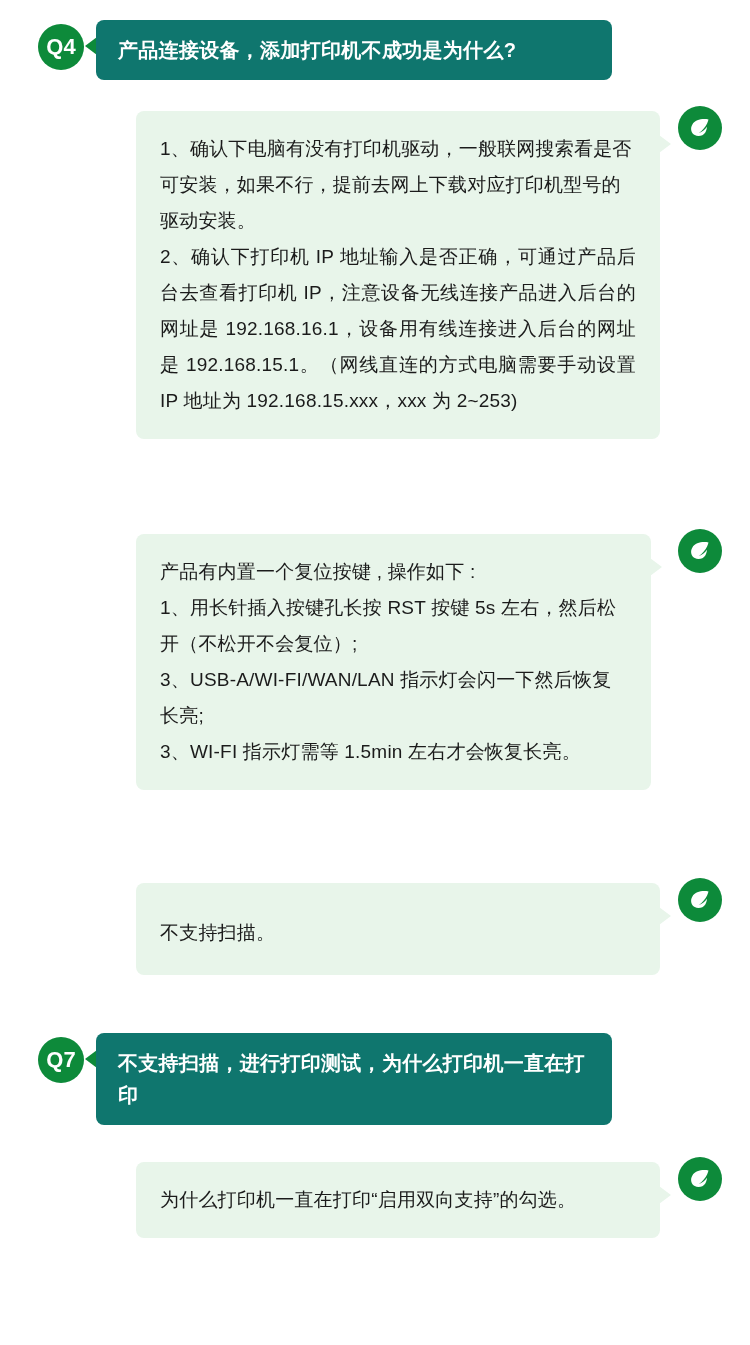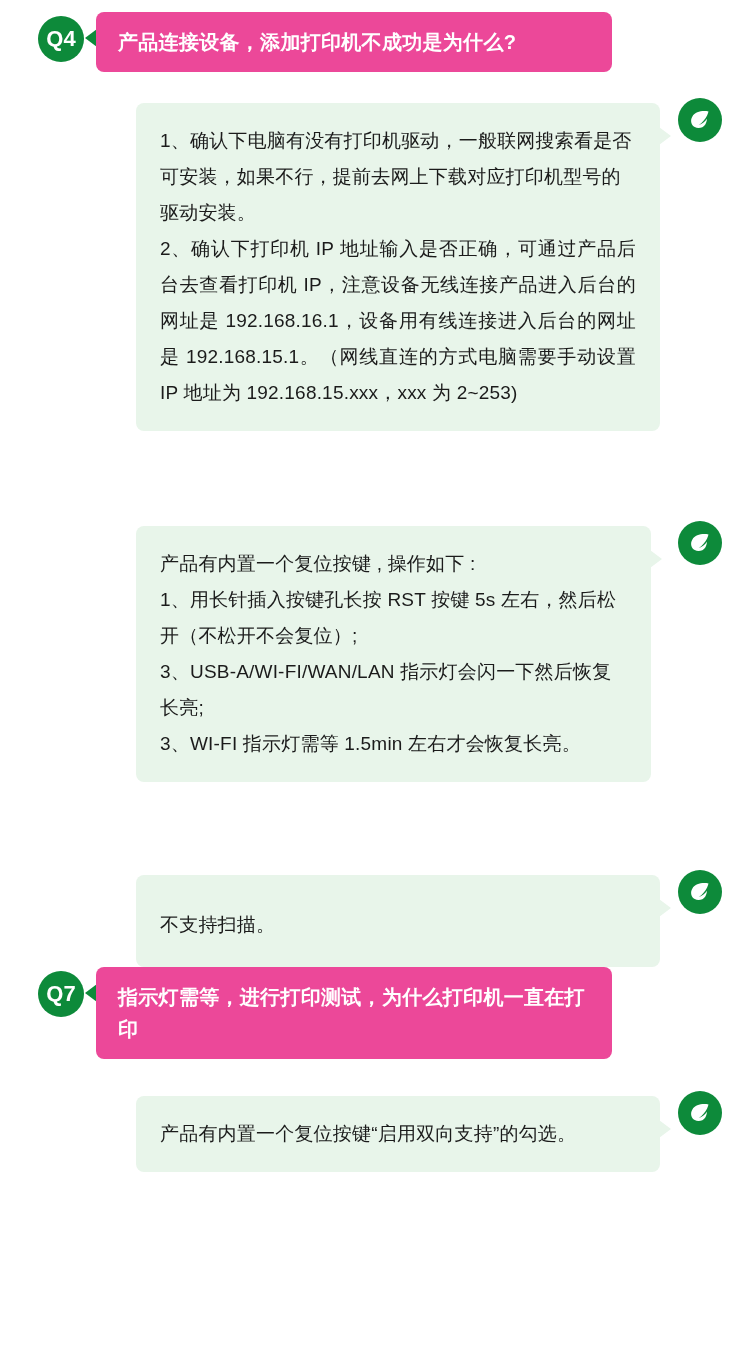--- a/index.html
+++ b/index.html
@@ -51,21 +51,21 @@
     position: relative;
   }
   .q-bubble-wrap {
     position: relative;
     margin-left: 12px;
     flex: 1 1 auto;
     max-width: 516px;
   }
   .q-bubble {
     position: relative;
-    background: #ec4899;
+    background: #0f766e;
     color: #ffffff;
     border-radius: 8px;
     padding: 14px 22px;
     font-size: 20px;
     line-height: 32px;
     font-weight: bold;
     letter-spacing: 0.3px;
   }
   
   .q-tail {
@@ -131,24 +131,24 @@
     position: relative;
   }
   .a-avatar .leaf {
     position: absolute;
     left: 50%;
     top: 50%;
     transform: translate(-50%, -50%);
   }
 
   
-  .blk-q4 { padding-top: 12px; }
+  .blk-q4 { padding-top: 20px; }
   .blk-q5 { padding-top: 62px; }
   .blk-q6 { padding-top: 60px; }
-  .blk-q7 { }
+  .blk-q7 { padding-top: 58px; }
 
   .blk-q6 .a-bubble { padding-top: 32px; padding-bottom: 24px; }
   .blk-q6 .a-row { margin-top: 16px; }
   .blk-q7 .a-row { margin-top: 20px; }
   .blk-q5 .a-row { margin-top: 16px; gap: 9px; }
 </style>
 </head>
 <body>
 
 <div class="page">
@@ -210,28 +210,28 @@
         </svg>
       </div>
     </div>
   </div>
 
   <div class="faq-block blk-q7">
     <div class="q-row">
       <div class="q-badge">Q7</div>
       <div class="q-bubble-wrap">
         <span class="q-tail"></span>
-        <div class="q-bubble">指示灯需等，进行打印测试，为什么打印机一直在打印</div>
-      </div>
-    </div>
-    <div class="a-row">
-      <div class="a-bubble-wrap">
-        <span class="a-tail"></span>
-        <div class="a-bubble">
-          <p>产品有内置一个复位按键“启用双向支持”的勾选。</p>
+        <div class="q-bubble">不支持扫描，进行打印测试，为什么打印机一直在打印</div>
+      </div>
+    </div>
+    <div class="a-row">
+      <div class="a-bubble-wrap">
+        <span class="a-tail"></span>
+        <div class="a-bubble">
+          <p>为什么打印机一直在打印“启用双向支持”的勾选。</p>
         </div>
       </div>
       <div class="a-avatar">
         <svg class="leaf" width="26" height="26" viewBox="0 0 26 26">
           <path d="M21.5 4.5C15 3.2 8.2 5 5.4 9.4c-2.5 3.9-1.2 8.6 2.3 10.6 3.6 2 8.4 0.8 10.6-2.6 1.1-1.7 1.6-3.8 1.6-5.6-1.7 2.9-4.6 5.1-8.2 6.2 3.6-2.4 6.6-5.7 8.4-9.6.6-1.3 1-2.6 1.4-3.9z" fill="#ffffff"></path>
         </svg>
       </div>
     </div>
   </div>
 

